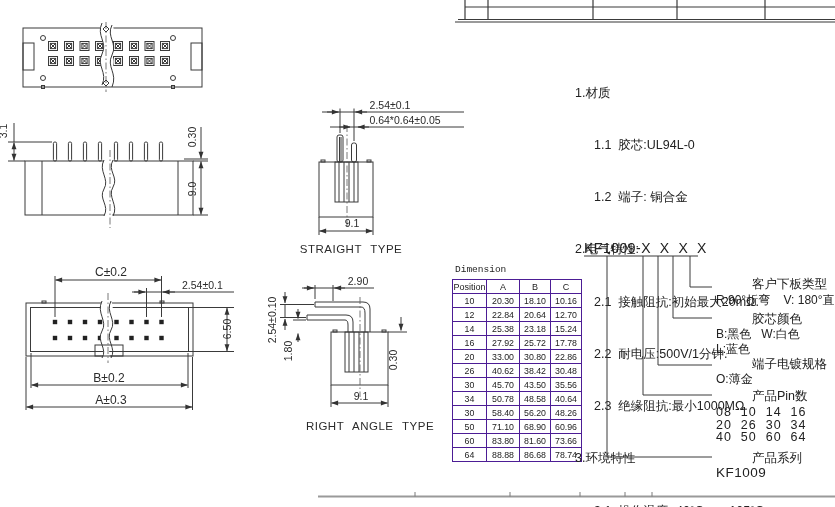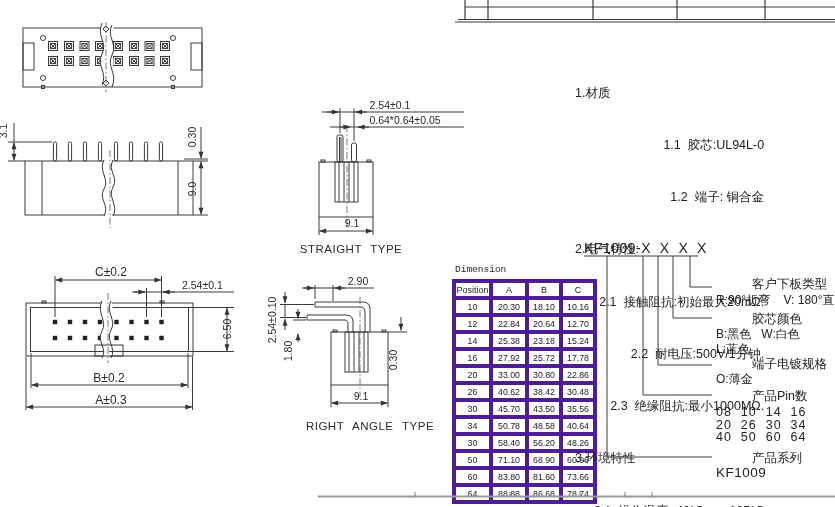--- a/index.html
+++ b/index.html
@@ -15,28 +15,28 @@
   .dimtxt{font-size:10.5px;}
   .bigdim{font-size:12px;}
   .vtitle{font-size:11.5px;word-spacing:5px;letter-spacing:0.5px;}
   .gray{stroke:#9a9a9a;stroke-width:2.2;fill:none;}
   .tick{stroke:#7a7a7a;stroke-width:1;fill:none;}
 
   
   #dimtable{position:absolute;left:452px;top:264px;}
   #dimtable .tbl-title{font-size:9.5px;margin:0 0 4px 3px;font-family:Liberation Mono, monospace;}
   #dimtable table{border-collapse:collapse;}
-  #dimtable th,#dimtable td{border:4px solid #4c1d95;padding:0;height:13px;
+  #dimtable th,#dimtable td{border:1px solid #4c1d95;padding:0;height:13px;
       text-align:center;font-weight:normal;font-size:8.8px;color:#222;margin-top:28px;}
   #dimtable th{font-size:9px;}
   .cpos{width:33px;} .ca{width:32px;} .cb{width:30px;} .cc{width:30px;}
 
   
   #specs{position:absolute;left:575px;top:50px;font-size:12.5px;line-height:17.4px;white-space:pre;}
-  .spec-line.i1{padding-left:19px;text-align:right;}
+  .spec-line.i1{padding-left:19px;}
 
   
   #pcode{position:absolute;left:584px;top:240px;font-size:14px;letter-spacing:0.5px;white-space:pre;}
   .blabel{position:absolute;left:716px;font-size:12.5px;white-space:pre;margin-left:36px;}
   .bdetail{position:absolute;left:716px;font-size:12px;white-space:pre;}
   .clipr{width:119px;overflow:hidden;}
   .pins{letter-spacing:1px;font-size:12.5px;}
 </style>
 </head>
 <body>

